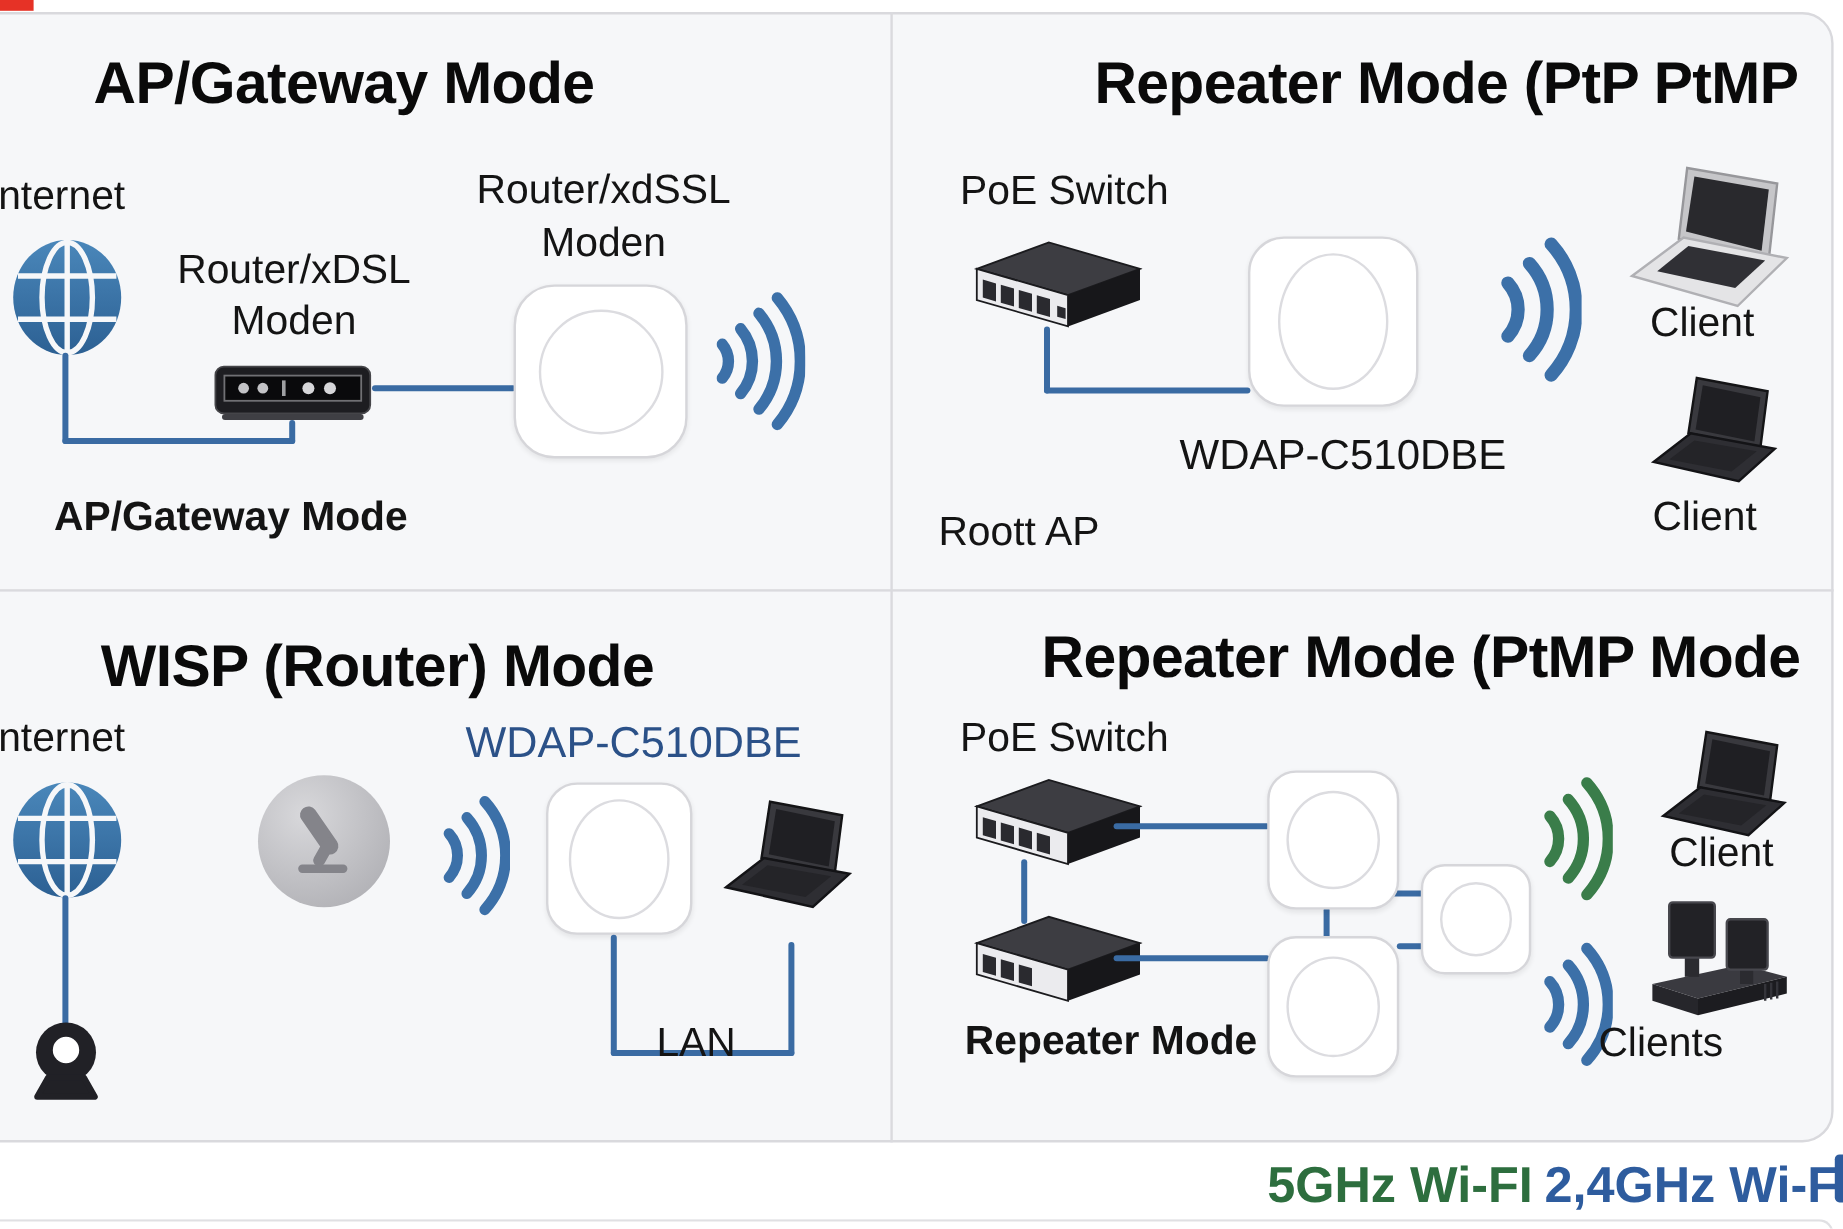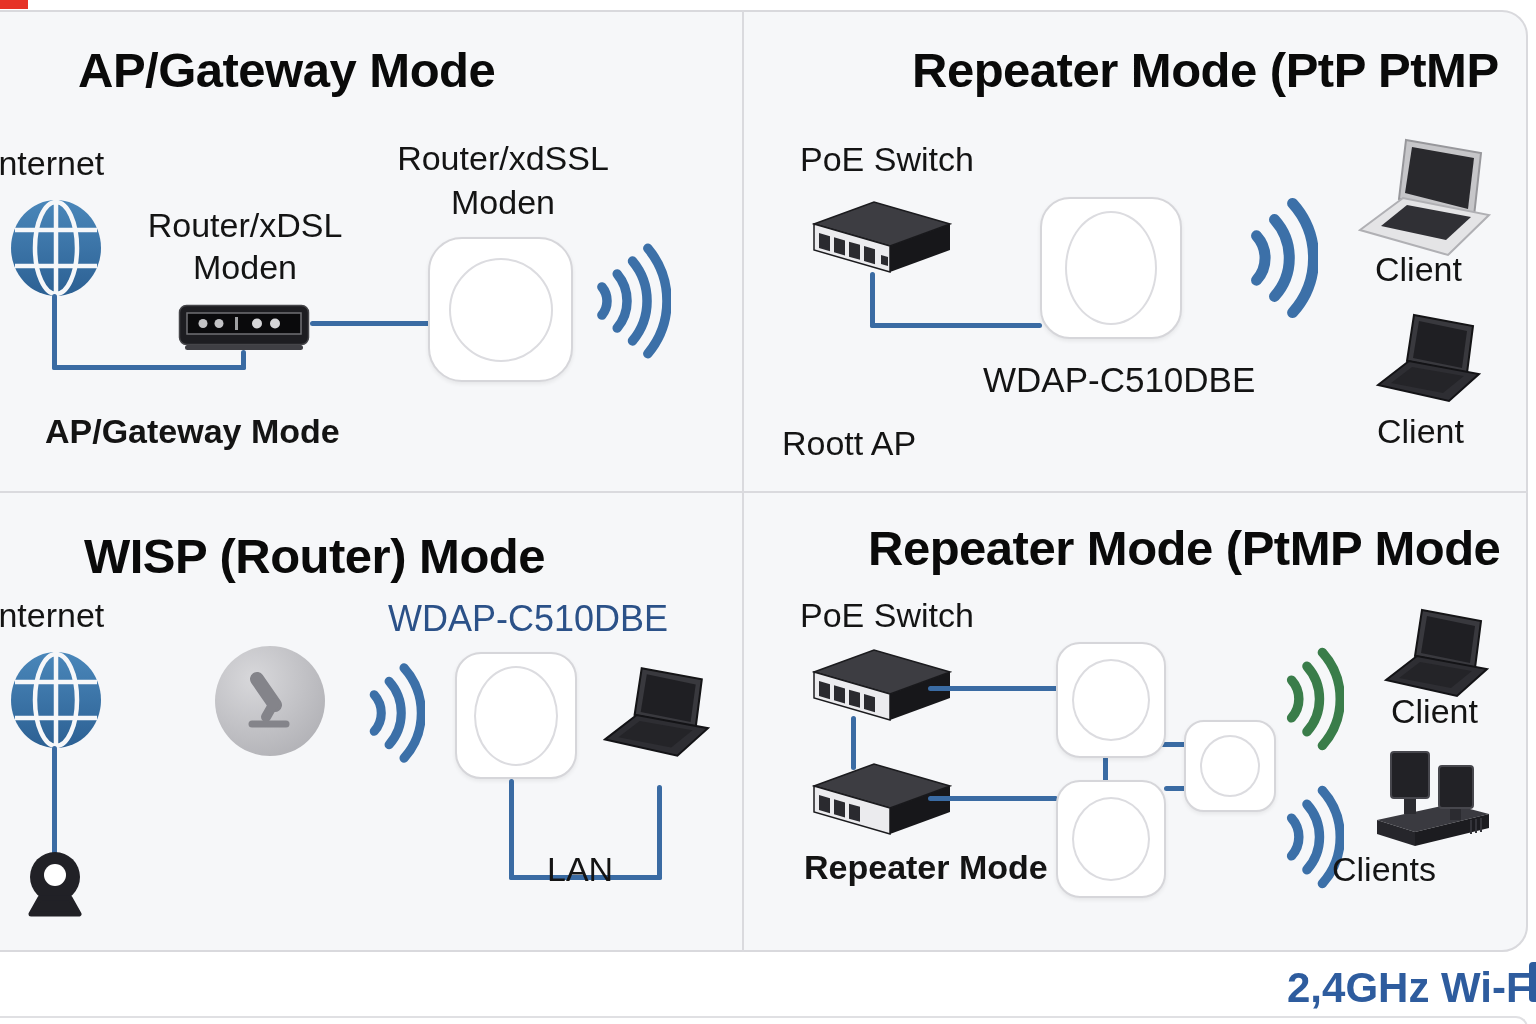--- a/index.html
+++ b/index.html
@@ -322,19 +322,20 @@
         <line x1="100" y1="74" x2="100" y2="88"></line>
           <line x1="105" y1="73" x2="105" y2="87"></line>
           <line x1="110" y1="72" x2="110" y2="86"></line>
       </g>
     </svg>
   </div>
   <div class="lbl" style="left:1332px;top:850px;">Clients</div>
 
   <div class="lbl cap" style="left:804px;top:820px;margin-top:28px;">Repeater Mode</div>
 
+  <div class="legend-item leg-green" style="left:1056px;top:964px;">5GHz Wi-FI</div>
   <div class="legend-item leg-blue" style="left:1287px;top:964px;">2,4GHz Wi-FI</div>
   <div class="edge-sliver"></div>
 
   <div class="next-card"></div>
   <div class="red-mark"></div>
 
 </div>
 
 </body></html>

